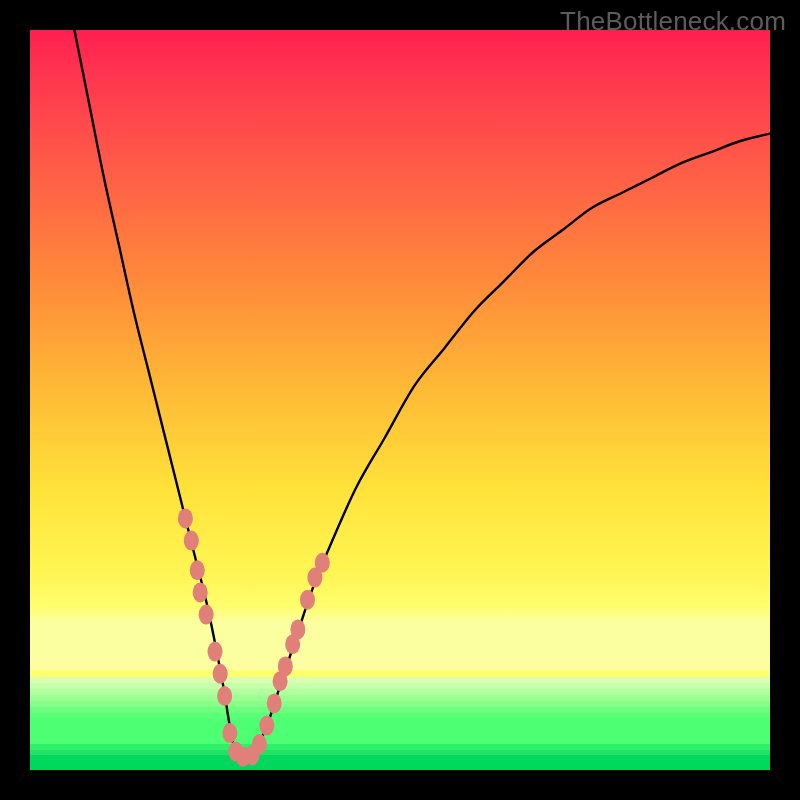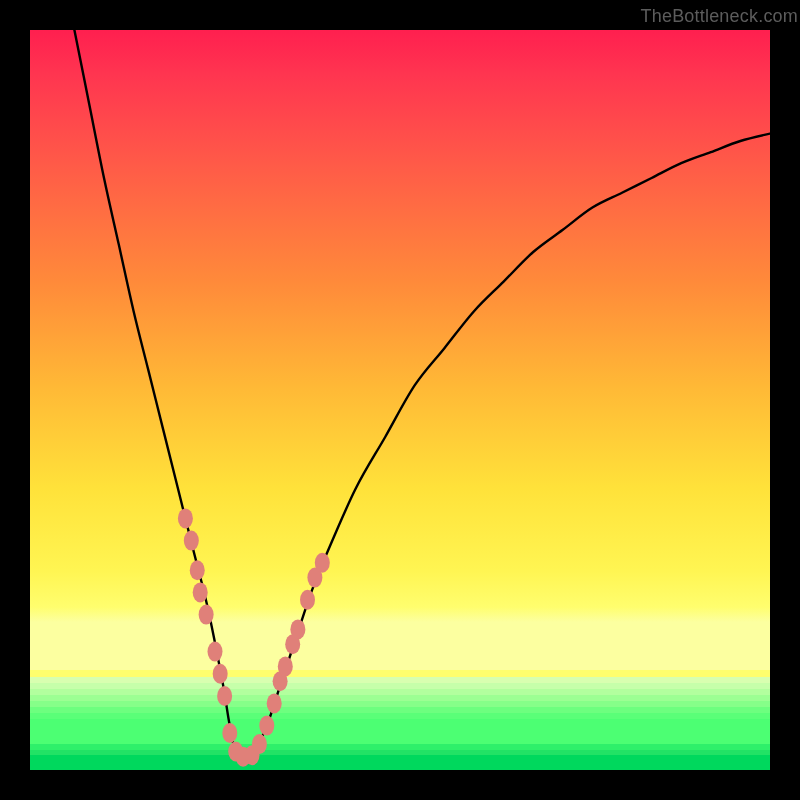--- a/index.html
+++ b/index.html
@@ -13,23 +13,23 @@
   }
   .frame {
     position: relative;
     width: 800px;
     height: 800px;
     background: #000;
   }
   .watermark {
     position: absolute;
     top: 6px;
-    right: 2px;
+    right: 14px;
     color: #5c5c5c;
-    font-size: 18px;
+    font-size: 26px;
     font-weight: 500;
     letter-spacing: 0.2px;
     z-index: 30;
   }
   .plot {
     position: absolute;
     left: 30px;
     top: 30px;
     width: 740px;
     height: 740px;

